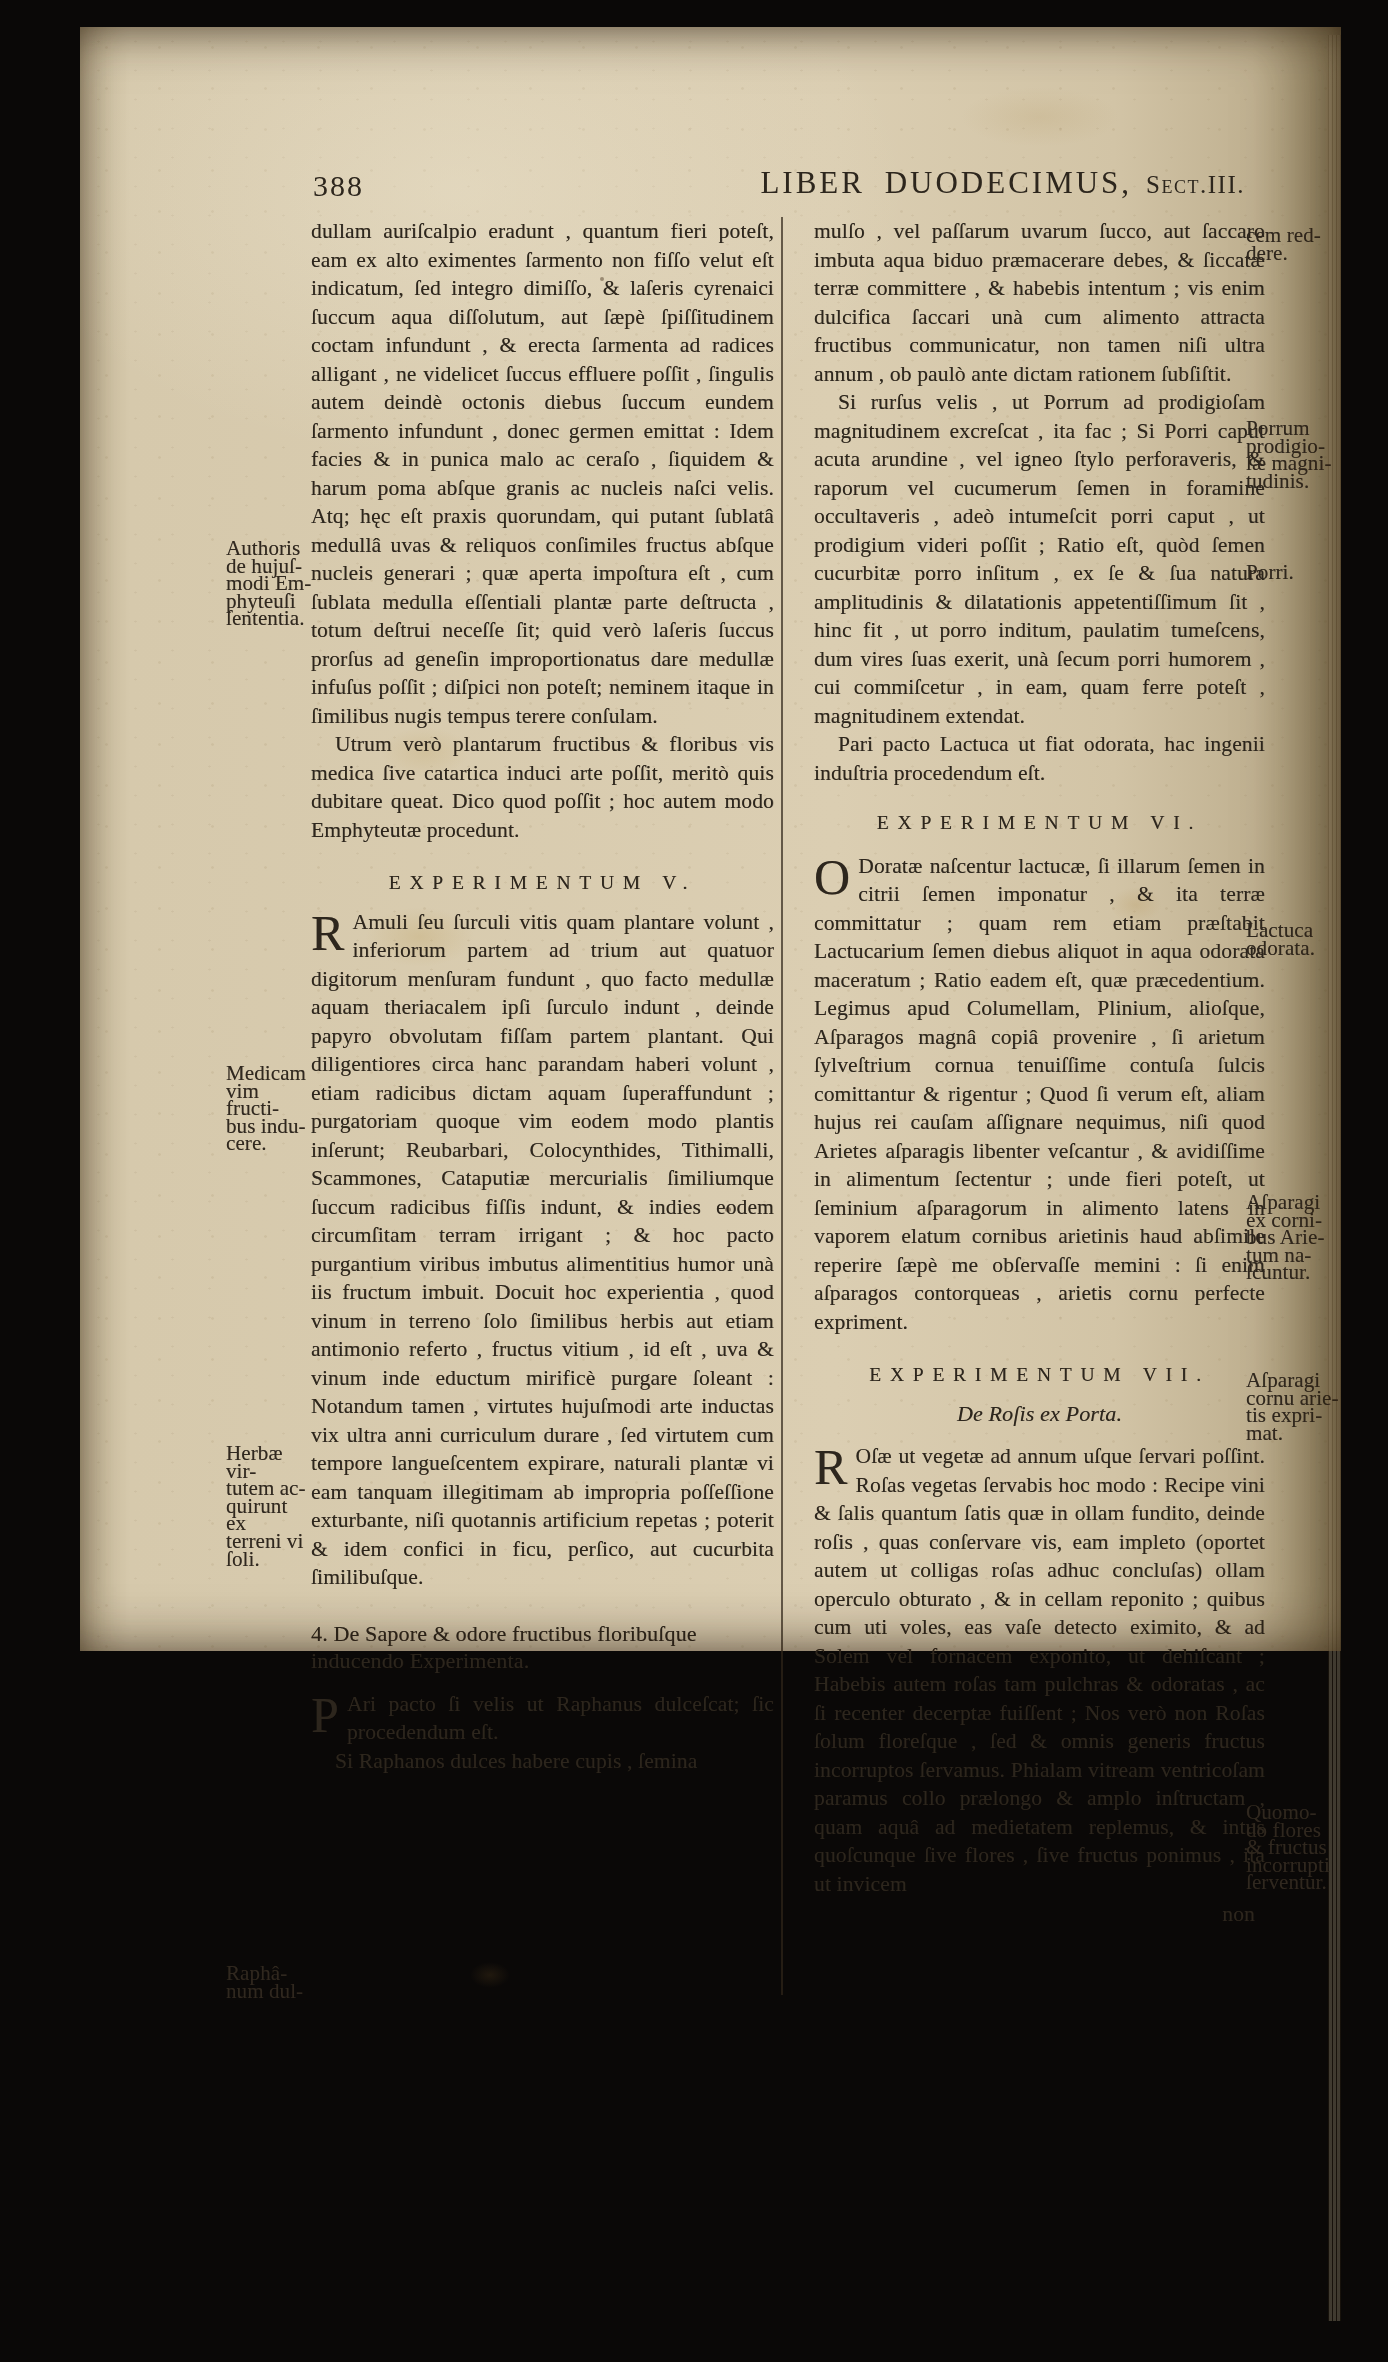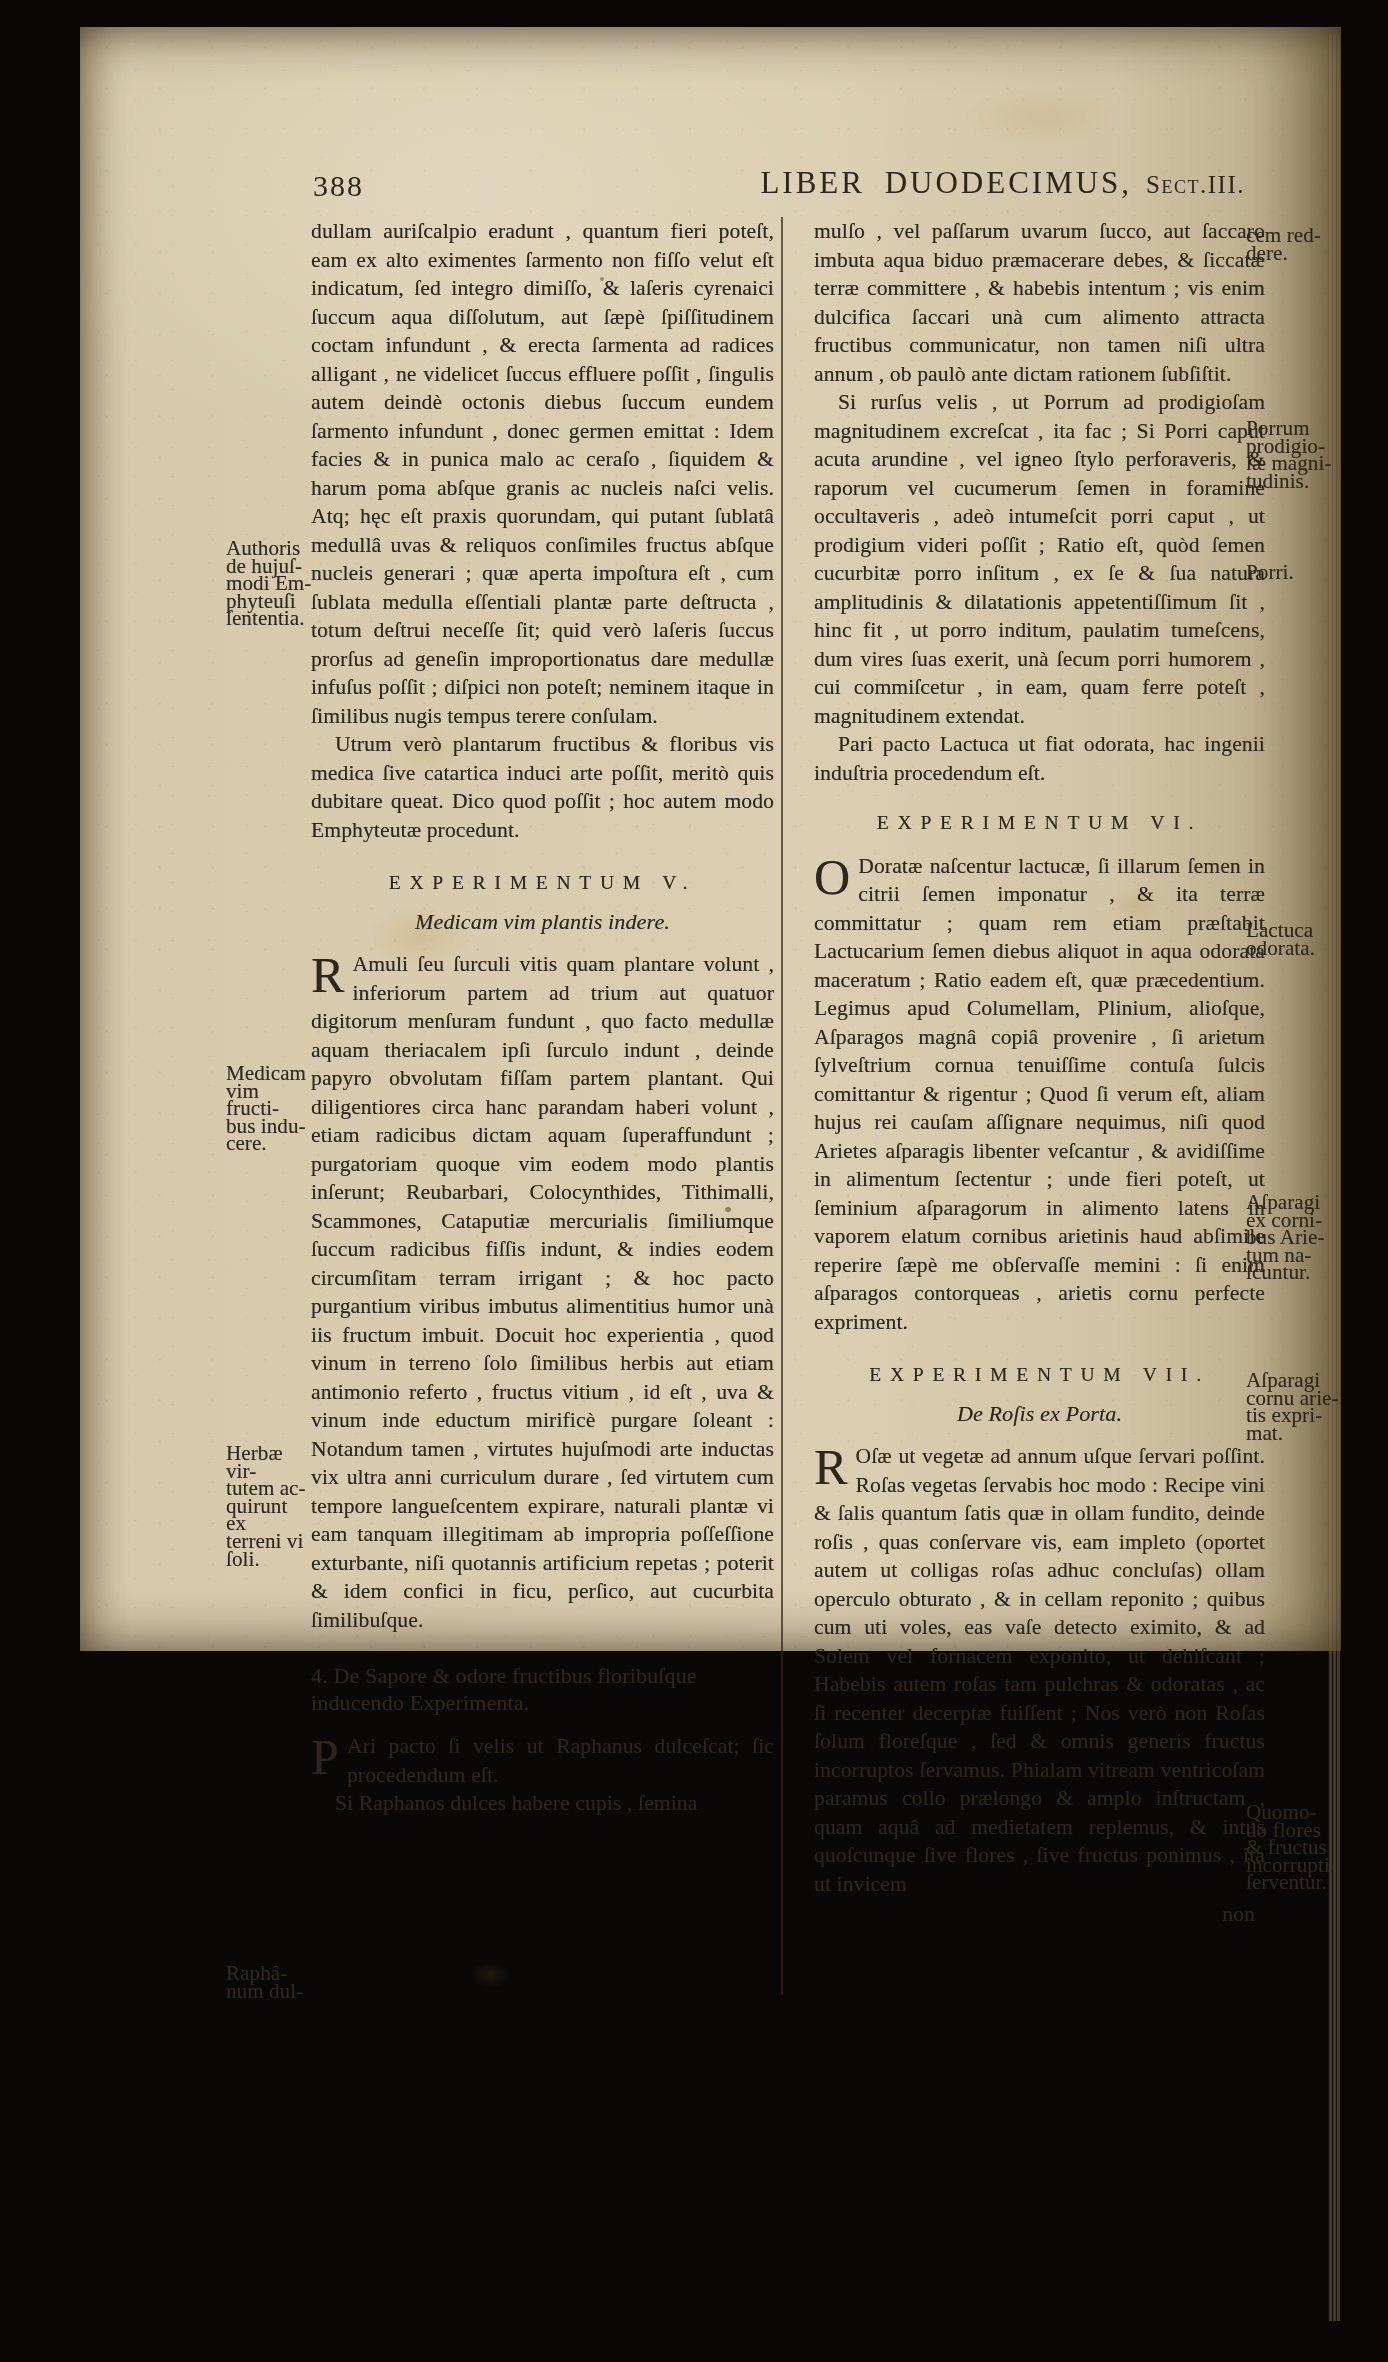--- a/index.html
+++ b/index.html
@@ -79,21 +79,20 @@
         <span class="main">LIBER DUODECIMUS,</span><span class="sect">Sect.III.</span>
       </span>
     </div>
 
     <div class="rule"></div>
 
     <div class="col col-left">
       <p>dullam auriſcalpio eradunt , quantum fieri poteſt, eam ex alto eximentes ſarmento non fiſſo velut eſt indicatum, ſed integro dimiſſo, &amp; laſeris cyrenaici ſuccum aqua diſſolutum, aut ſæpè ſpiſſitudinem coctam infundunt , &amp; erecta ſarmenta ad radices alligant , ne videlicet ſuccus effluere poſſit , ſingulis autem deindè octonis diebus ſuccum eundem ſarmento infundunt , donec germen emittat : Idem facies &amp; in punica malo ac ceraſo , ſiquidem &amp; harum poma abſque granis ac nucleis naſci velis. Atq; hęc eſt praxis quorundam, qui putant ſublatâ medullâ uvas &amp; reliquos conſimiles fructus abſque nucleis generari ; quæ aperta impoſtura eſt , cum ſublata medulla eſſentiali plantæ parte deſtructa , totum deſtrui neceſſe ſit; quid verò laſeris ſuccus prorſus ad geneſin improportionatus dare medullæ infuſus poſſit ; diſpici non poteſt; neminem itaque in ſimilibus nugis tempus terere conſulam.</p>
       <p class="indent">Utrum verò plantarum fructibus &amp; floribus vis medica ſive catartica induci arte poſſit, meritò quis dubitare queat. Dico quod poſſit ; hoc autem modo Emphyteutæ procedunt.</p>
       <div class="exp-heading">EXPERIMENTUM V.</div>
-      <div class="exp-subtitle">Medicam vim plantis indere.</div>
       <p><span class="dropcap">R</span><span>Amuli ſeu ſurculi vitis quam plantare volunt , inferiorum partem ad trium aut quatuor digitorum menſuram fundunt , quo facto medullæ aquam theriacalem ipſi ſurculo indunt , deinde papyro obvolutam fiſſam partem plantant. Qui diligentiores circa hanc parandam haberi volunt , etiam radicibus dictam aquam ſuperaffundunt ; purgatoriam quoque vim eodem modo plantis inſerunt; Reubarbari, Colocynthides, Tithimalli, Scammones, Cataputiæ mercurialis ſimiliumque ſuccum radicibus fiſſis indunt, &amp; indies eodem circumſitam terram irrigant ; &amp; hoc pacto purgantium viribus imbutus alimentitius humor unà iis fructum imbuit. Docuit hoc experientia , quod vinum in terreno ſolo ſimilibus herbis aut etiam antimonio referto , fructus vitium , id eſt , uva &amp; vinum inde eductum mirificè purgare ſoleant : Notandum tamen , virtutes hujuſmodi arte inductas vix ultra anni curriculum durare , ſed virtutem cum tempore langueſcentem expirare, naturali plantæ vi eam tanquam illegitimam ab impropria poſſeſſione exturbante, niſi quotannis artificium repetas ; poterit &amp; idem confici in ficu, perſico, aut cucurbita ſimilibuſque.</span></p>
       <div class="sec-heading">4. De Sapore &amp; odore fructibus floribuſque
 inducendo Experimenta.</div>
       <p><span class="dropcap">P</span><span>Ari pacto ſi velis ut Raphanus dulceſcat; ſic procedendum eſt.</span></p>
       <p class="indent">Si Raphanos dulces habere cupis , ſemina</p>
     </div>
 
     <div class="col col-right">
       <p>mulſo , vel paſſarum uvarum ſucco, aut ſaccaro imbuta aqua biduo præmacerare debes, &amp; ſiccatæ terræ committere , &amp; habebis intentum ; vis enim dulcifica ſaccari unà cum alimento attracta fructibus communicatur, non tamen niſi ultra annum , ob paulò ante dictam rationem ſubſiſtit.</p>
       <p class="indent">Si rurſus velis , ut Porrum ad prodigioſam magnitudinem excreſcat , ita fac ; Si Porri caput acuta arundine , vel igneo ſtylo perforaveris, &amp; raporum vel cucumerum ſemen in foramine occultaveris , adeò intumeſcit porri caput , ut prodigium videri poſſit ; Ratio eſt, quòd ſemen cucurbitæ porro inſitum , ex ſe &amp; ſua natura amplitudinis &amp; dilatationis appetentiſſimum ſit , hinc fit , ut porro inditum, paulatim tumeſcens, dum vires ſuas exerit, unà ſecum porri humorem , cui commiſcetur , in eam, quam ferre poteſt , magnitudinem extendat.</p>

